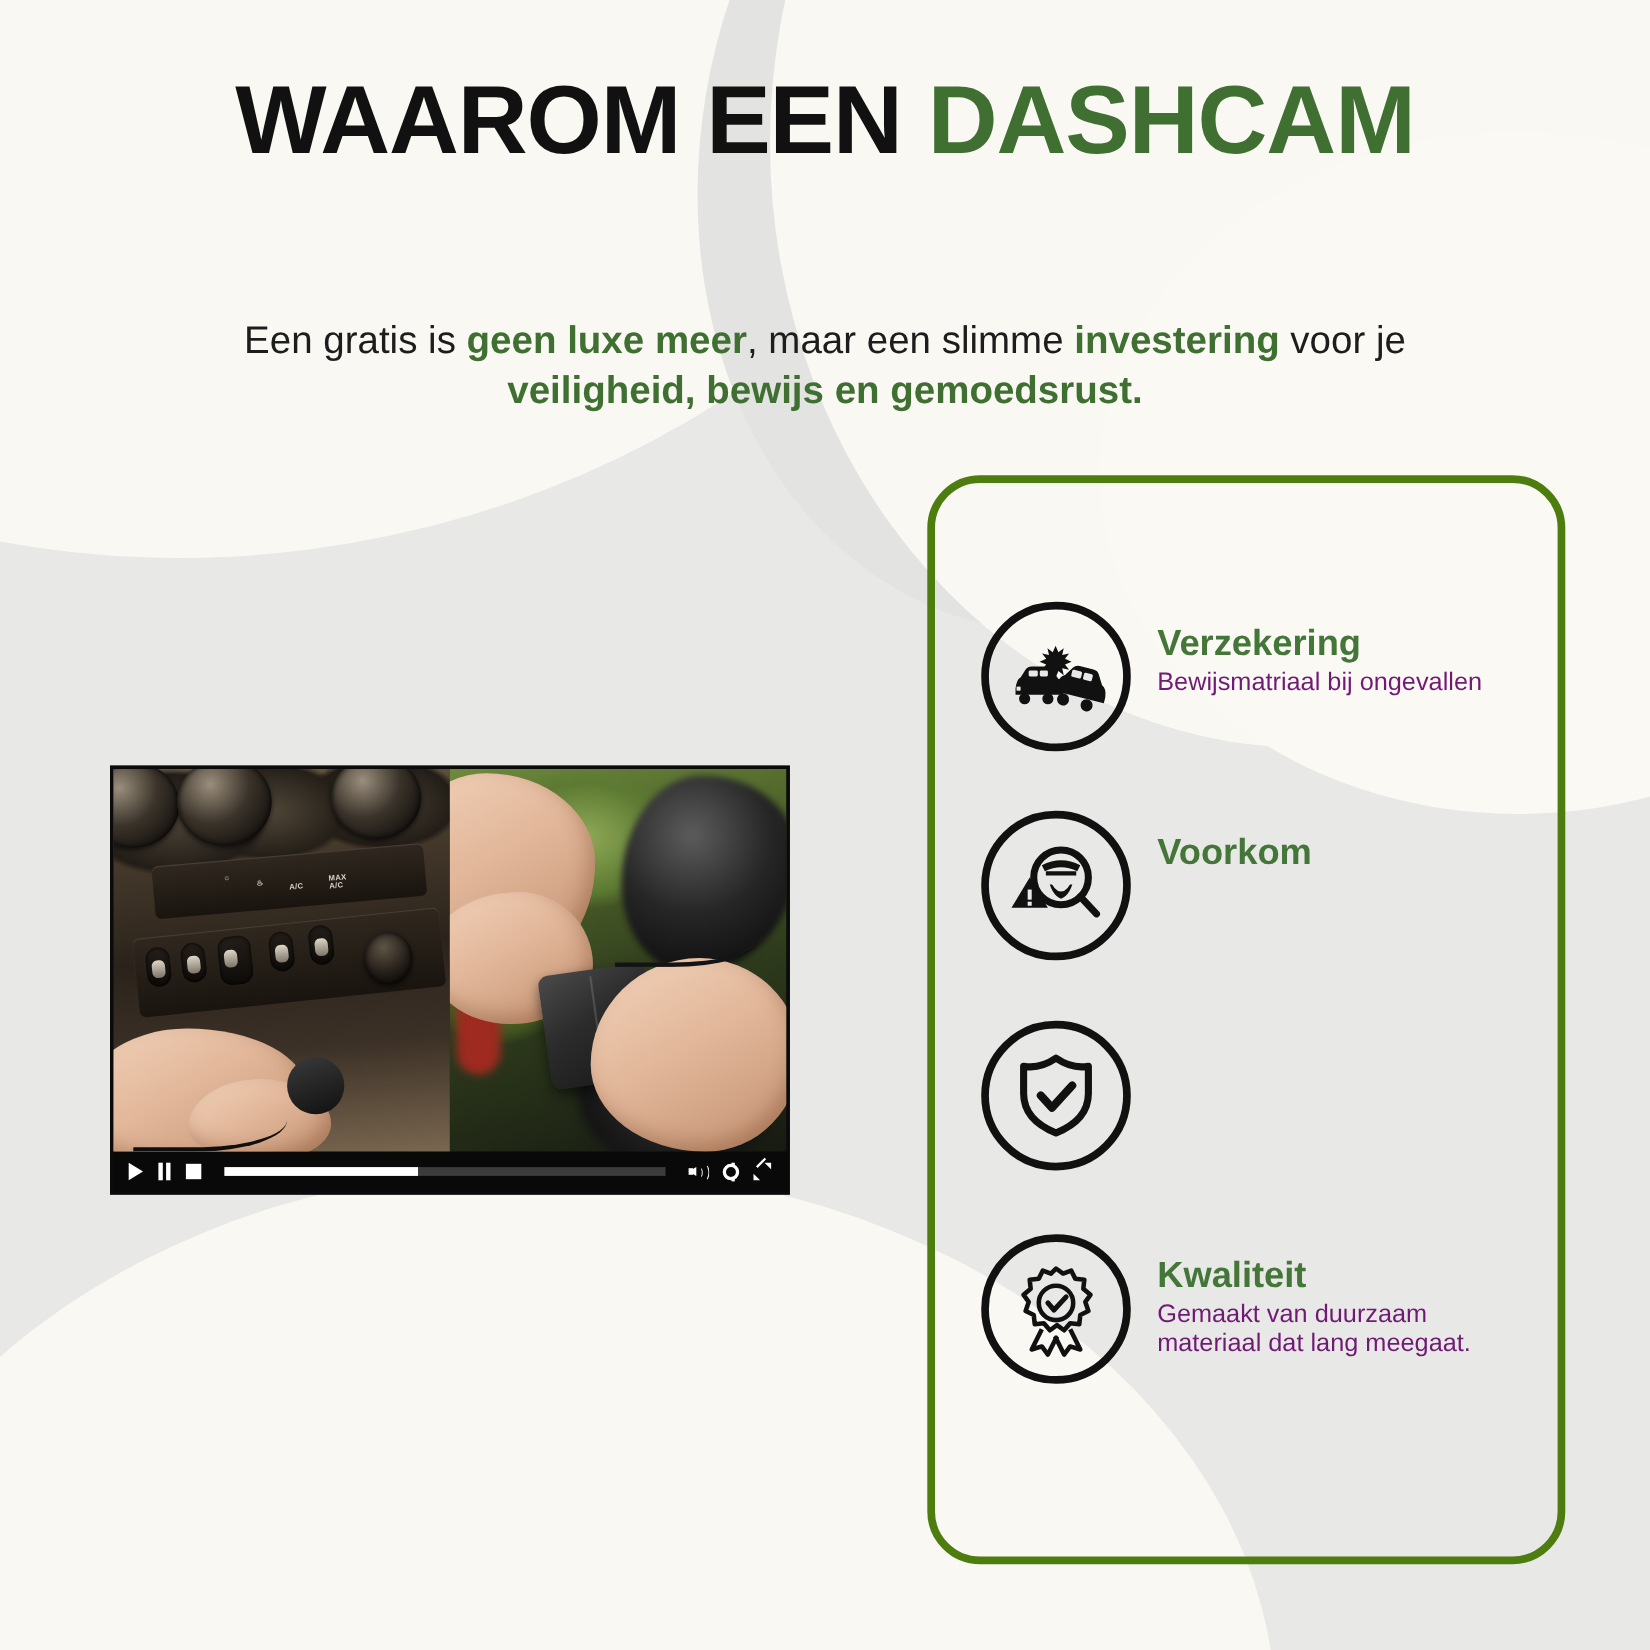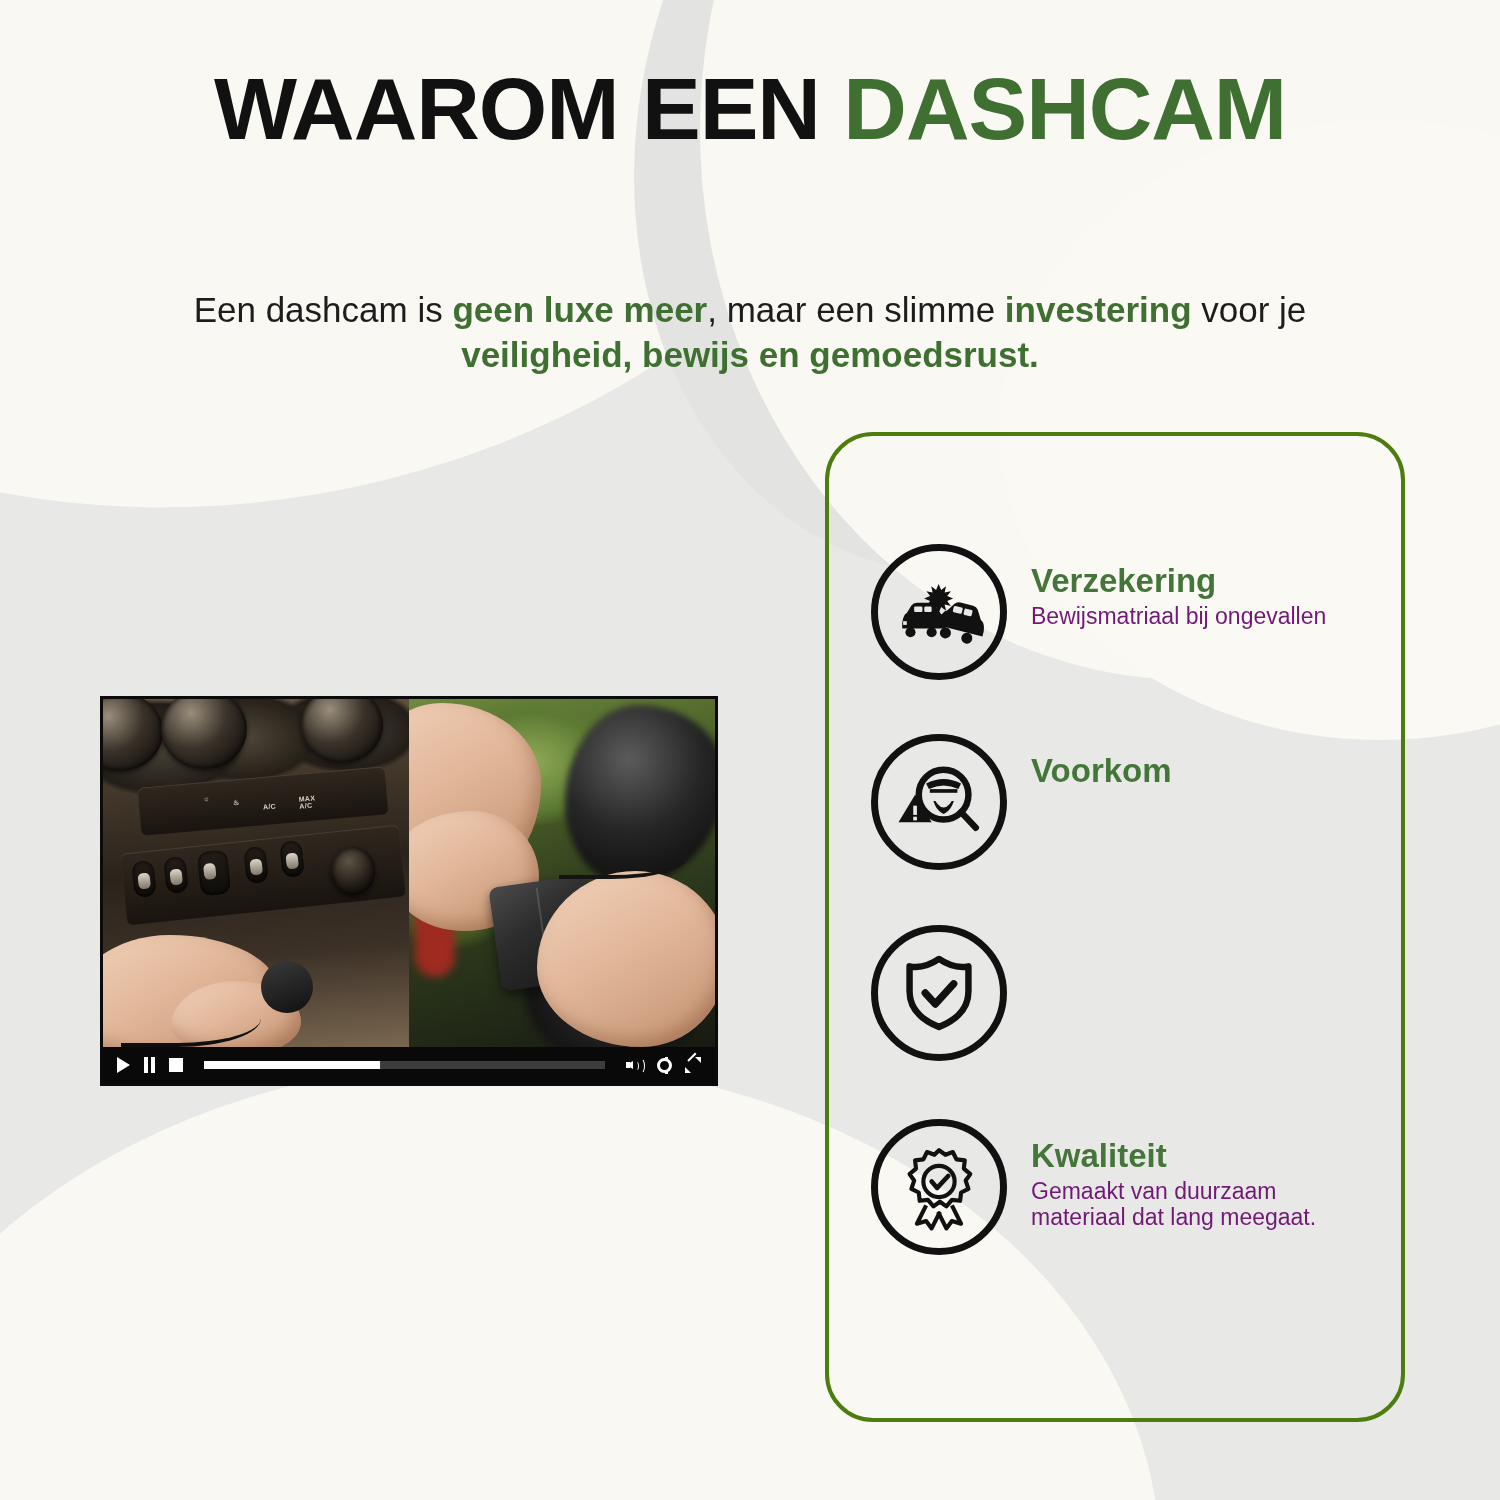--- a/index.html
+++ b/index.html
@@ -354,25 +354,25 @@
   }
   .icon-fullscreen .h2 {
     right: 0; top: 0;
     border-right: 6px solid #ffffff;
     border-bottom: 6px solid transparent;
   }
 
   
   #feature-card {
     position: absolute;
-    left: 825px;
+    left: 843px;
     top: 432px;
     width: 580px;
     height: 990px;
-    border: 4px solid #4d7c0f;
+    border: 7px solid #4d7c0f;
     border-radius: 48px;
     box-sizing: border-box;
   }
   .feature-row {
     position: absolute;
     left: 42px;
     width: 500px;
     display: flex;
     align-items: flex-start;
     gap: 24px;
@@ -418,21 +418,21 @@
   <div class="blob-right"></div>
   <div class="blob-bl"></div>
 </div>
 
 <div id="content">
 
   <div id="headline-block">
     <div class="headline-line"><span>WAAROM EEN </span><span class="hl-green">DASHCAM</span></div>
   </div>
 
-  <div id="subtitle-block"><span>Een dashcam is </span><b>geen luxe meer</b><span>, maar een slimme </span><b>investering</b><span> voor je </span><b>veiligheid, bewijs en gemoedsrust.</b></div>
+  <div id="subtitle-block"><span>Een gratis is </span><b>geen luxe meer</b><span>, maar een slimme </span><b>investering</b><span> voor je </span><b>veiligheid, bewijs en gemoedsrust.</b></div>
 
 
   <div id="video-player">
     <div id="video-frame">
 
       <div class="vid-half dash">
         <div class="dash-knob" style="left:-24px; top:-6px; width:84px; height:78px;"></div>
         <div class="dash-knob" style="left:58px; top:-10px; width:86px; height:80px;"></div>
         <div class="dash-knob" style="left:198px; top:-12px; width:82px; height:76px;"></div>
         <div class="dash-strip" style="left:36px; top:78px; width:248px; height:48px; transform:rotate(-5deg);"></div>

